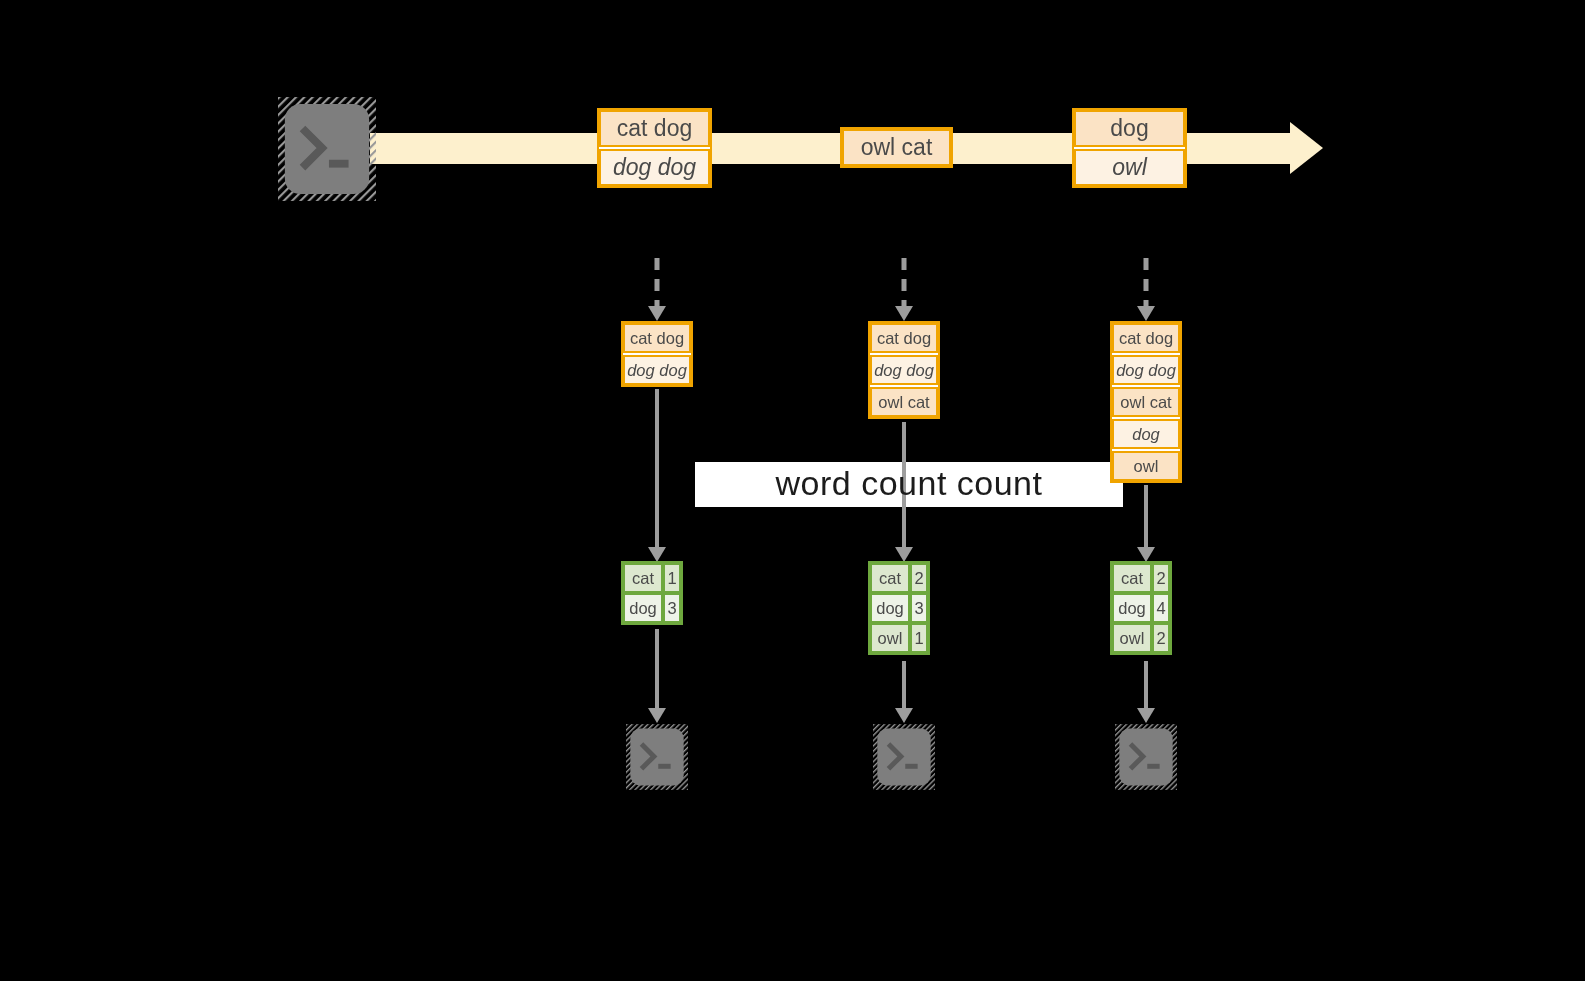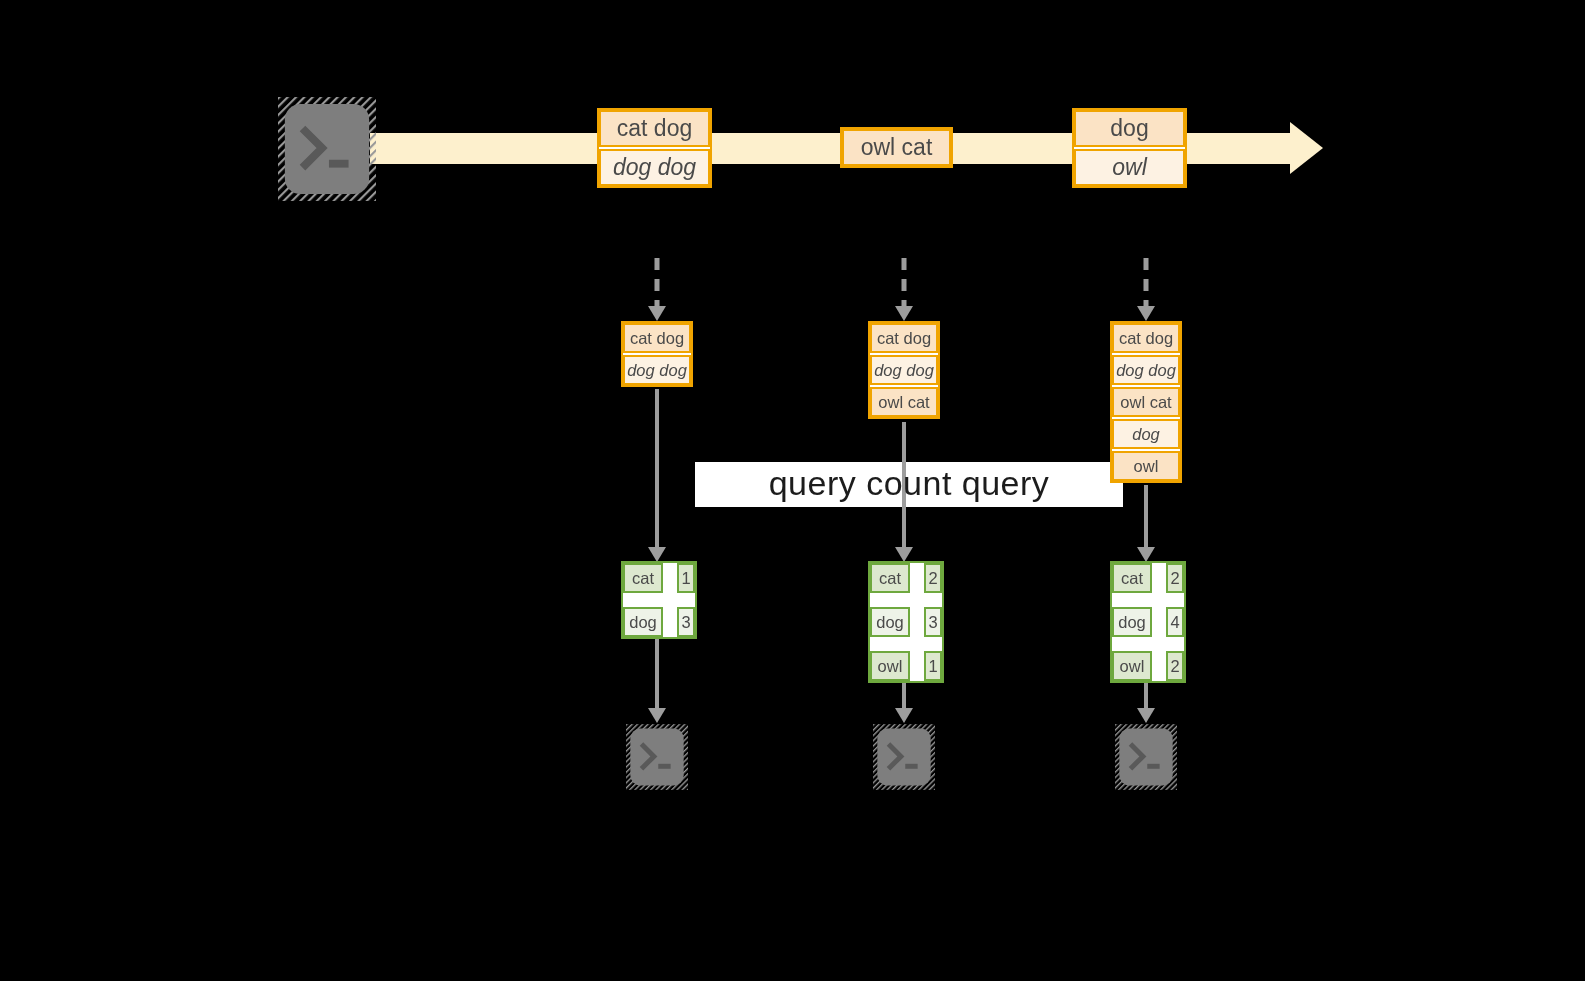--- a/index.html
+++ b/index.html
@@ -26,21 +26,21 @@
   .obox{position:absolute;display:flex;flex-direction:column;gap:2px;background:#fff;
     border:2px solid var(--orange);z-index:4;box-sizing:border-box;}
   .obox .row{border:2px solid var(--orange);display:flex;align-items:center;justify-content:center;
     color:var(--ink);box-sizing:content-box;}
   .row.dark{background:var(--peach-dark);}
   .row.light{background:var(--peach-light);font-style:italic;}
   .stream-row{height:33px;font-size:23px;}
   .state-row{height:26px;font-size:16.5px;}
   .z2{z-index:2;}
   
-  .gtable{position:absolute;display:grid;grid-template-columns:40px 18px;gap:14px;background:#fff;
+  .gtable{position:absolute;display:grid;grid-template-columns:40px 18px;gap:0;background:#fff;
     border:2px solid var(--green);z-index:4;box-sizing:border-box;}
   .gcell{border:2px solid var(--green);height:26px;display:flex;align-items:center;justify-content:center;
     font-size:16.5px;color:var(--ink);}
   .gcell.dark{background:var(--green-dark);}
   .gcell.light{background:var(--green-light);}
   
   .shaft{position:absolute;width:4px;transform:translateX(-50%);background:var(--gray);z-index:2;}
   .shaft.dashed{width:5px;background:repeating-linear-gradient(180deg,var(--gray) 0 12px,transparent 12px 21px);}
   .ahead{position:absolute;width:0;height:0;transform:translateX(-50%);z-index:2;
     border-left:9px solid transparent;border-right:9px solid transparent;border-top:15px solid var(--gray);}
@@ -108,21 +108,21 @@
   </div>
   <div class="obox" style="left:1110px;top:321px;width:72px">
     <div class="row state-row dark">cat dog</div>
     <div class="row state-row light">dog dog</div>
     <div class="row state-row dark">owl cat</div>
     <div class="row state-row light">dog</div>
     <div class="row state-row dark">owl</div>
   </div>
 
   <div class="banner"></div>
-  <div class="banner-text">query count query</div>
+  <div class="banner-text">word count count</div>
 
   <div class="shaft" style="left:657px;top:389px;height:158px"></div>
   <div class="ahead" style="left:657px;top:547px"></div>
   <div class="shaft" style="left:904px;top:422px;height:125px"></div>
   <div class="ahead" style="left:904px;top:547px"></div>
   <div class="shaft" style="left:1146px;top:485px;height:62px"></div>
   <div class="ahead" style="left:1146px;top:547px"></div>
 
   <div class="gtable" style="left:621px;top:561px">
     <div class="gcell dark">cat</div>

